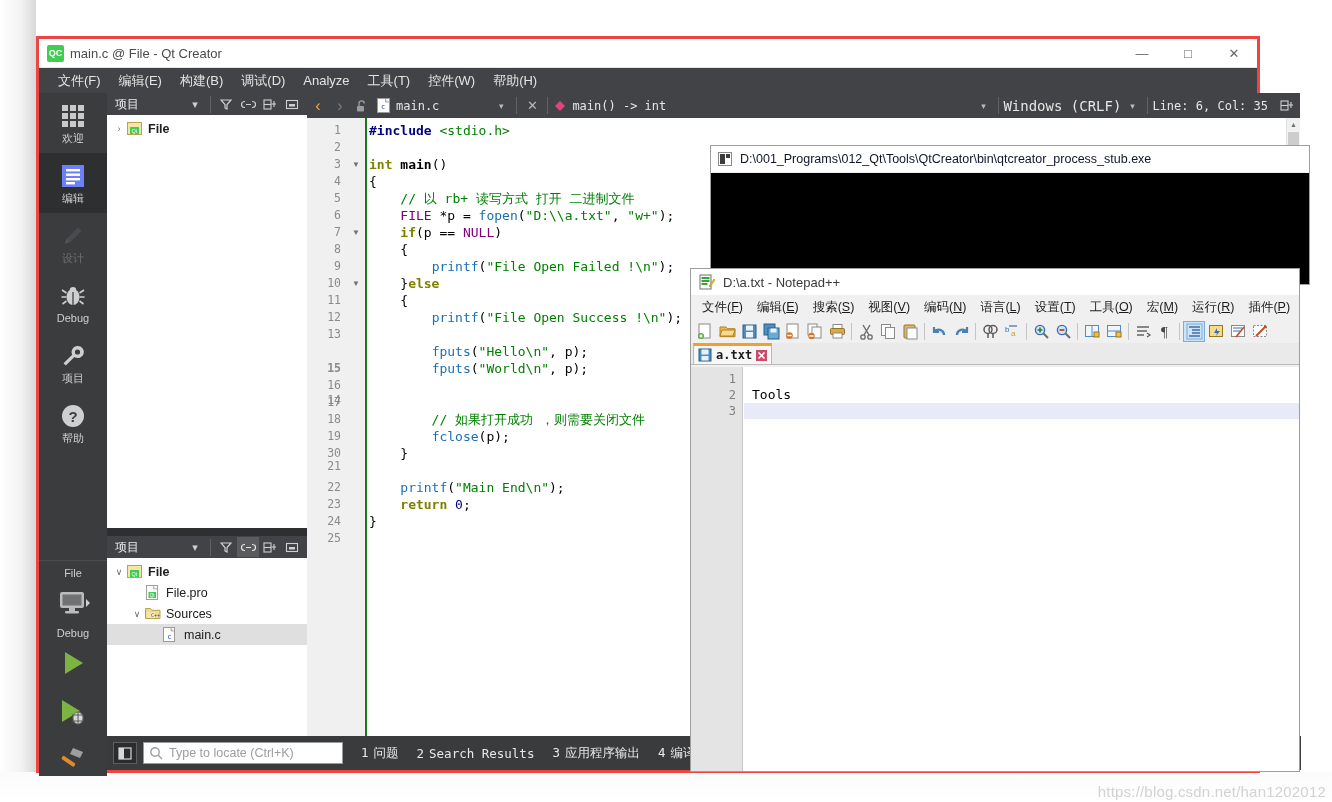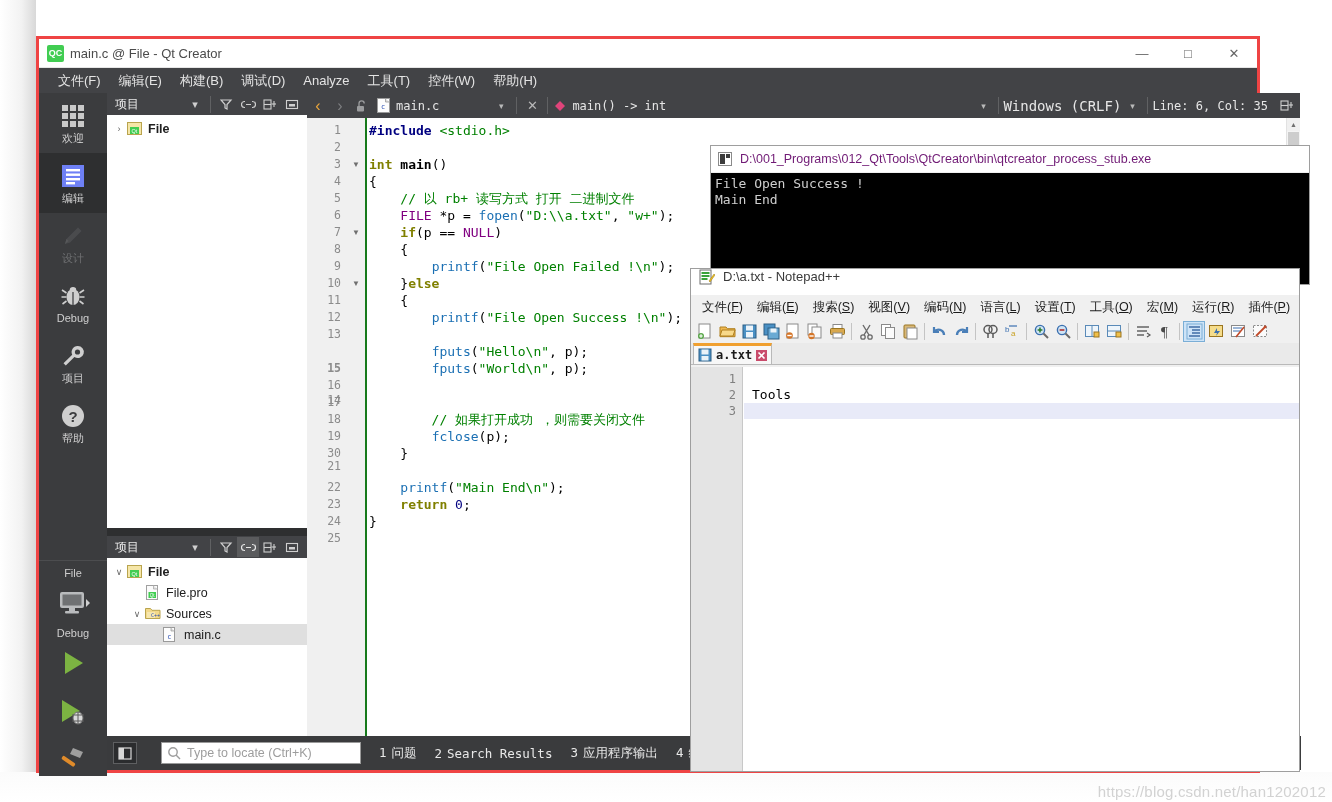--- a/index.html
+++ b/index.html
@@ -86,34 +86,34 @@
   #vscroll{position:absolute;right:0;top:0;width:13px;height:100%;background:#f4f4f4;border-left:1px solid #e2e2e2;}
   #vscroll .thumb{position:absolute;left:1px;top:0;width:11px;height:120px;background:#cdcdcd;}
   #vscroll .arrow{position:absolute;left:0;width:13px;height:13px;text-align:center;font-size:7px;color:#6f6f6f;line-height:13px;background:#f0f0f0;}
 
   
   #tour{position:absolute;left:68px;top:703px;width:589px;height:28px;background:#ffffd7;border-top:1px solid #bdbdbd;border-bottom:1px solid #bdbdbd;box-sizing:border-box;overflow:hidden;font-family:"DejaVu Sans Mono",monospace;font-size:11.5px;color:#1a1a1a;line-height:14px;padding:1px 4px;}
 
   
   #statusbar{position:absolute;left:68px;bottom:0;width:1194px;height:34px;background:#3a3b3d;display:flex;align-items:center;padding-left:6px;box-sizing:border-box;}
   #sb-toggle{width:24px;height:22px;background:#2b2c2e;border:1px solid #5e5f61;display:flex;align-items:center;justify-content:center;box-sizing:border-box;}
-  #sb-locate{margin-left:24px;width:200px;height:22px;background:#ffffff;border:1px solid #9a9a9a;display:flex;align-items:center;box-sizing:border-box;padding:0 5px;}
+  #sb-locate{margin-left:6px;width:200px;height:22px;background:#ffffff;border:1px solid #9a9a9a;display:flex;align-items:center;box-sizing:border-box;padding:0 5px;}
   #sb-locate .ph{color:#9d9d9d;font-size:12.5px;margin-left:6px;}
   .sb-tab{color:#e8e8e8;font-size:12.5px;margin-left:18px;font-family:"DejaVu Sans Mono",monospace;white-space:nowrap;}
   .sb-tab .n{margin-right:5px;}
 
   
   #console{position:absolute;left:710px;top:145px;width:600px;height:140px;background:#000000;border:1px solid #9e9e9e;box-sizing:border-box;overflow:hidden;}
   #console-title{height:27px;background:#ffffff;display:flex;align-items:center;padding-left:7px;box-sizing:border-box;border-bottom:1px solid #efefef;}
-  #console-title .ctitle{font-size:12.5px;color:#701a75;margin-left:8px;}
+  #console-title .ctitle{font-size:12.5px;color:#0f172a;margin-left:8px;}
   #console-body{padding:3px 4px;color:#cfcfcf;font-family:"DejaVu Sans Mono",monospace;font-size:13px;line-height:16px;white-space:pre;}
 
   
   #npp{position:absolute;left:690px;top:268px;width:610px;height:504px;background:#f0f0f0;border:1px solid #9e9e9e;box-sizing:border-box;overflow:hidden;}
-  #npp-title{height:26px;background:#ffffff;display:flex;padding-left:8px;box-sizing:border-box;}
+  #npp-title{height:26px;background:#ffffff;display:flex;align-items:center;padding-left:8px;box-sizing:border-box;}
   #npp-title .t{font-size:13px;color:#3a3a3a;margin-left:8px;}
   #npp-menubar{height:24px;background:#f0f0f0;display:flex;align-items:center;padding-left:4px;box-sizing:border-box;}
   .npp-menu{font-size:12.5px;color:#1b1b1b;padding:1px 7px;white-space:nowrap;}
   .npp-menu u{text-decoration:underline;}
   #npp-toolbar{height:24px;background:#f0f0f0;display:flex;align-items:center;padding-left:3px;box-sizing:border-box;}
   .tbi{width:22px;height:21px;display:flex;align-items:center;justify-content:center;}
   .tbsep{width:1px;height:17px;background:#c4c4c4;margin:0 3px;}
   .tbi.sel{background:#cde3f7;border:1px solid #7aaed6;box-sizing:border-box;}
   #npp-tabbar{height:22px;background:#eaeaea;border-bottom:1px solid #b9b9b9;box-sizing:border-box;position:relative;font-weight:bold;}
   #npp-tab{position:absolute;left:2px;top:0;height:22px;background:#f7f7f7;border:1px solid #b9b9b9;border-top:3px solid #f0a030;box-sizing:border-box;display:flex;align-items:center;padding:0 4px;}
@@ -503,21 +503,20 @@
 
 <div id="console">
   <div id="console-title">
     <svg width="14" height="14" viewBox="0 0 14 14">
         <rect x="0.5" y="0.5" width="13" height="13" fill="#fff" stroke="#8a8a8a"></rect>
         <rect x="2" y="2" width="5" height="10" fill="#3c3c3c"></rect>
         <rect x="8" y="2" width="4" height="4" fill="#3c3c3c"></rect>
       </svg>
     <span class="ctitle">D:\001_Programs\012_Qt\Tools\QtCreator\bin\qtcreator_process_stub.exe</span>
   </div>
-  <div id="console-body"><div>File Open Success !</div><div>Main End</div></div>
 </div>
 
 <div id="npp">
   <div id="npp-title">
     <svg width="16" height="16" viewBox="0 0 16 16">
       <rect x="1" y="1" width="11" height="14" fill="#ffffff" stroke="#6f6f6f"></rect>
       <rect x="2.5" y="3" width="8" height="2" fill="#3aa23a"></rect>
       <rect x="2.5" y="6" width="8" height="2" fill="#3aa23a"></rect>
       <rect x="2.5" y="9" width="6" height="2" fill="#3aa23a"></rect>
       <path d="M10 12 L15 5 L16 6 L11 13 Z" fill="#f0c020" stroke="#9a7a10" stroke-width=".5"></path>

